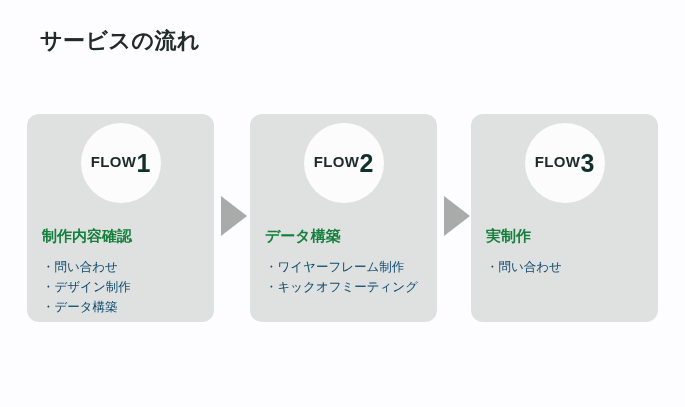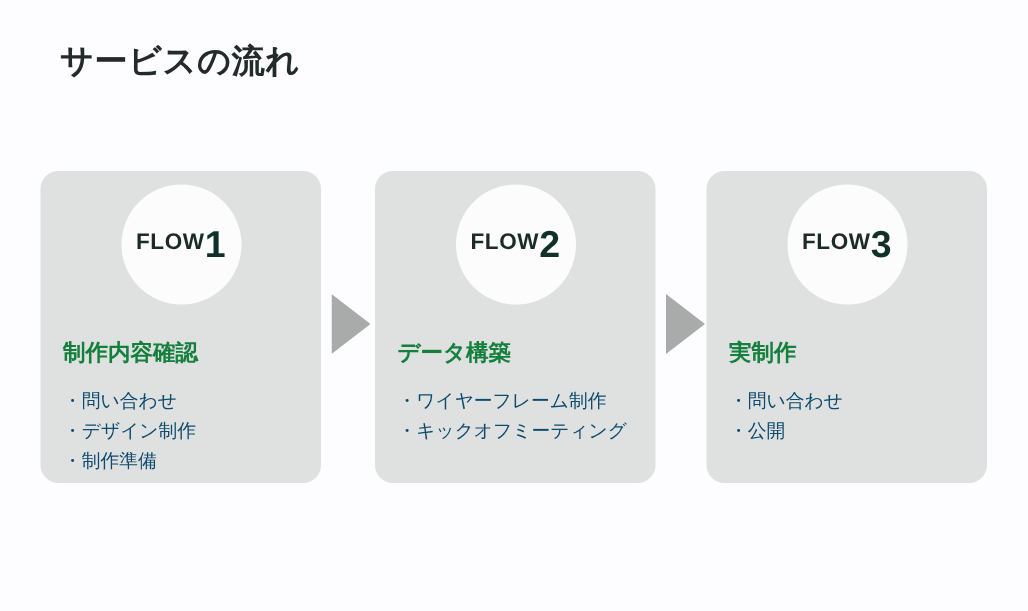--- a/index.html
+++ b/index.html
@@ -133,21 +133,21 @@
 
   <div class="flow-card card-1">
     <div class="flow-badge">
       <span class="badge-label">FLOW</span>
       <span class="badge-number">1</span>
     </div>
     <div class="card-heading">制作内容確認</div>
     <ul class="card-list">
       <li>・問い合わせ</li>
       <li>・デザイン制作</li>
-      <li>・制作準備</li>
+      <li>・データ構築</li>
     </ul>
   </div>
 
   <div class="flow-arrow arrow-1">
     <svg width="26" height="40" viewBox="0 0 26 40" aria-hidden="true">
       <polygon points="0,0 26,20 0,40" fill="#a9abab"></polygon>
     </svg>
   </div>
 
   <div class="flow-card card-2">
@@ -169,17 +169,16 @@
   </div>
 
   <div class="flow-card card-3">
     <div class="flow-badge">
       <span class="badge-label">FLOW</span>
       <span class="badge-number">3</span>
     </div>
     <div class="card-heading">実制作</div>
     <ul class="card-list">
       <li>・問い合わせ</li>
-      <li>・公開</li>
     </ul>
   </div>
 
 </div>
 
 </body></html>

